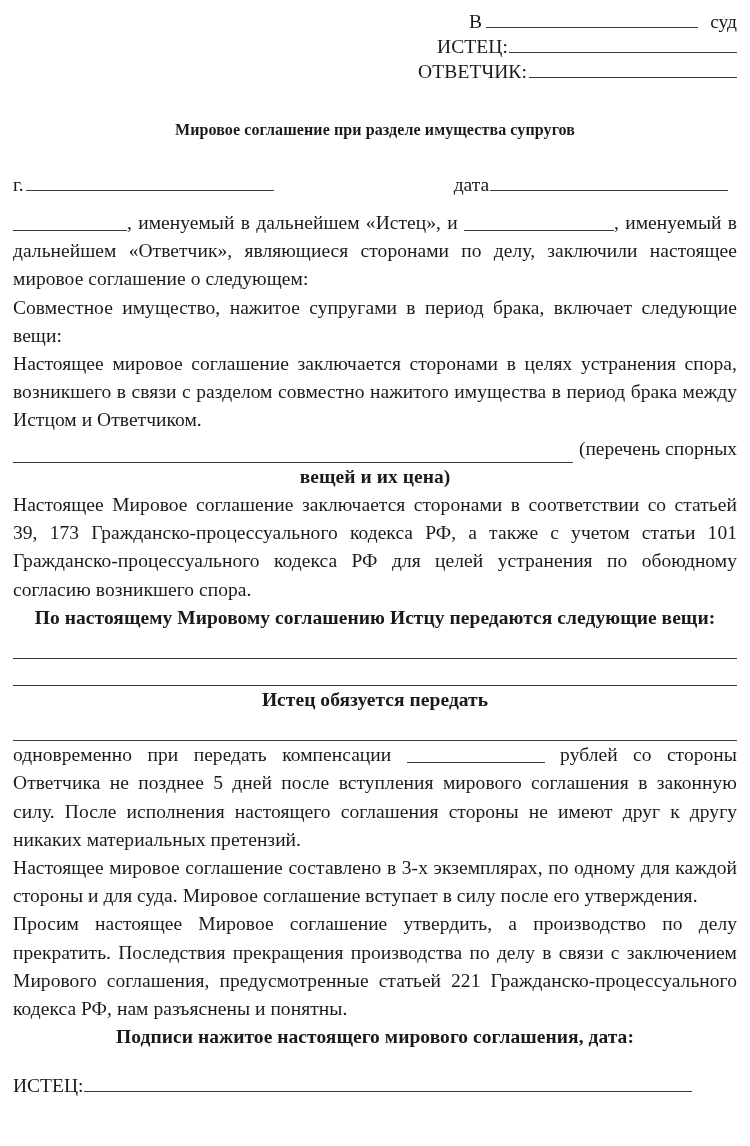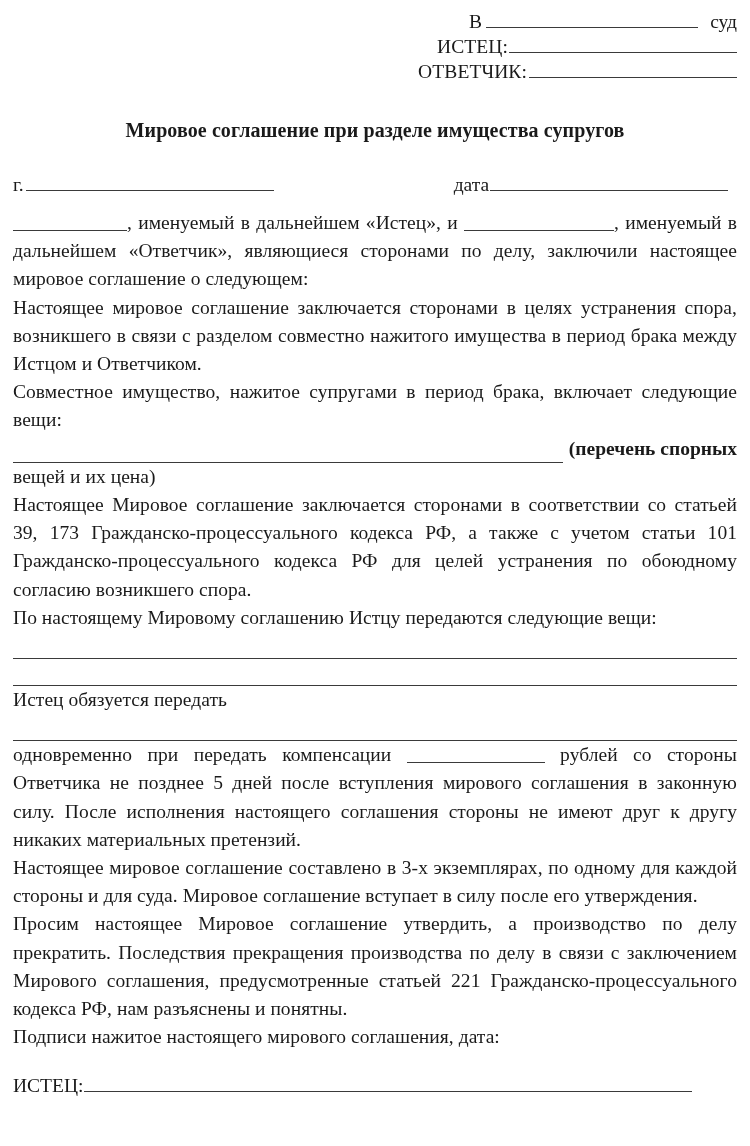--- a/index.html
+++ b/index.html
@@ -45,21 +45,21 @@
   }
   .hdr-fill.court   { width: 212px; }
   .hdr-fill.plaint  { width: 228px; margin-right: 0; margin-left: 1px; }
   .hdr-fill.defend  { width: 208px; margin-right: 0; margin-left: 2px; }
   .hdr-suffix { margin-left: 8px; }
 
   
   .doc-title {
     text-align: center;
     font-weight: bold;
-    font-size: 20px;
+    font-size: 16px;
     line-height: 26px;
     margin-top: 33px;
     margin-bottom: 0;
     letter-spacing: 0.1px;
   }
 
   
   .citydate {
     display: flex;
     align-items: baseline;
@@ -82,21 +82,21 @@
     margin-top: 12px;
   }
   p.para {
     margin: 0;
     font-size: 19.5px;
     line-height: 28.2px;
     text-align: justify;
     text-justify: inter-word;
     letter-spacing: 0.05px;
   }
-  p.para.nojust { text-align: left; }
+  p.para.nojust { text-align: center; font-weight: bold; }
 
   
   .blank {
     display: inline-block;
     border-bottom: 1.6px solid #3a3a3a;
     height: 16px;
     vertical-align: -2px;
   }
   .blank.w-short  { width: 114px; }
   .blank.w-short2 { width: 150px; }
@@ -109,21 +109,20 @@
     margin: 0;
   }
 
   
   .rule-with-text {
     display: flex;
     align-items: flex-end;
     font-size: 19.5px;
     line-height: 28.2px;
     white-space: nowrap;
-    font-weight: bold;
   }
   .rule-with-text .rule-seg {
     flex: 1 1 auto;
     border-bottom: 1.7px solid #3a3a3a;
     height: 20px;
     margin-right: 6px;
   }
 
   
   .sign-block { margin-top: 20px; }
@@ -175,23 +174,23 @@
     <span class="cd-fill city"></span>
     <span class="spacer"></span>
     <span>дата</span>
     <span class="cd-fill date"></span>
   </div>
 
   <div class="body-wrap">
 
     <p class="para"><span class="blank w-short"></span><span>, именуемый в дальнейшем «Истец», и</span> <span class="blank w-short2"></span><span>,</span> <span>именуемый в дальнейшем «Ответчик», являющиеся сторонами по делу, заключили настоящее мировое соглашение о следующем:</span></p>
 
+    <p class="para">Совместное имущество, нажитое супругами в период брака, включает следующие вещи:</p>
+
     <p class="para">Настоящее мировое соглашение заключается сторонами в целях устранения спора, возникшего в связи с разделом совместно нажитого имущества в период брака между Истцом и Ответчиком.</p>
-
-    <p class="para">Совместное имущество, нажитое супругами в период брака, включает следующие вещи:</p>
 
     <div class="rule-with-text">
       <span class="rule-seg"></span>
       <span>(перечень спорных</span>
     </div>
     <p class="para nojust">вещей и их цена)</p>
 
     <p class="para">Настоящее Мировое соглашение заключается сторонами в соответствии со статьей 39, 173 Гражданско-процессуального кодекса РФ, а также с учетом статьи 101 Гражданско-процессуального кодекса РФ для целей устранения по обоюдному согласию возникшего спора.</p>
 
     <p class="para nojust">По настоящему Мировому соглашению Истцу передаются следующие вещи:</p>

